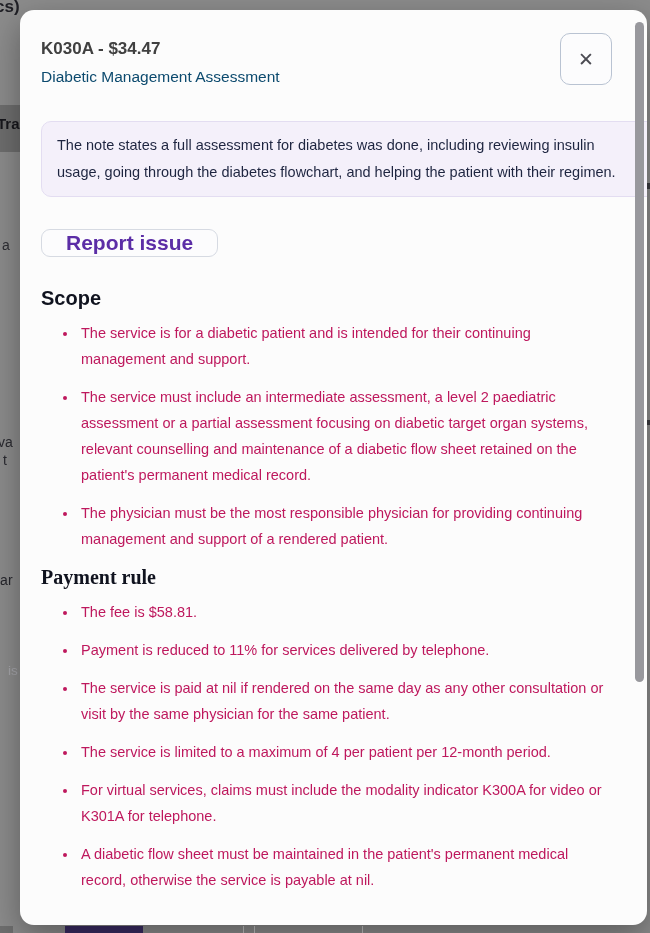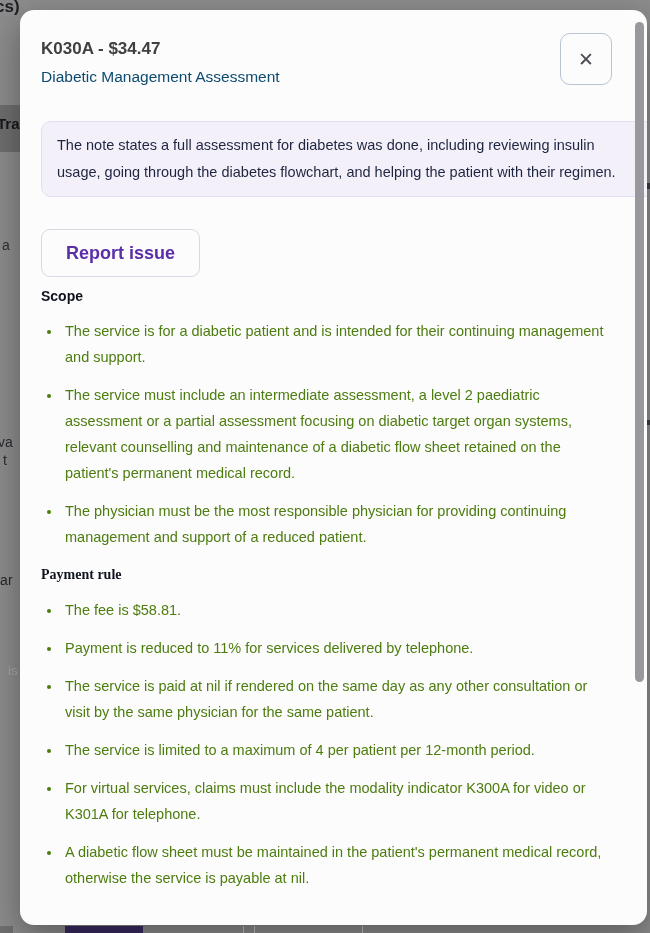--- a/index.html
+++ b/index.html
@@ -66,42 +66,43 @@
     width: 616px;
     background: #f4f0fa;
     border: 1px solid #e3ddf1;
     border-radius: 10px;
     padding: 10px 15px;
     font-size: 14.5px; line-height: 27px; color: #1e2540;
   }
 
   .report-btn {
     margin-top: 32px;
-    height: 48px;
+    height: 28px;
     padding: 8px 24px;
     background: #fcfcfd;
     border: 1px solid #d6dae2;
     border-radius: 9px;
     font-family: "Liberation Sans", sans-serif;
-    font-size: 18px; font-weight: 600;
+    font-size: 21px; font-weight: 600;
     color: #5b2da6;
     display: inline-flex; align-items: center;
     cursor: pointer;
   }
 
   .section-heading {
-    font-size: 14px; font-weight: 700; color: #10131f;
-    margin: 8px 0 11px 0; line-height: 22px;
+    font-size: 20px; font-weight: 700; color: #10131f;
+    margin: 30px 0 11px 0; line-height: 22px;
   }
   .section-heading.second { margin-top: 14px; font-family: Liberation Serif, serif; }
   .bullet-list { list-style: disc; padding-left: 21px; margin: 0; }
   .bullet-list li {
-    font-size: 14.5px; line-height: 26px; color: #4d7c0f;
+    font-size: 14.5px; line-height: 26px; color: #be185d;
     margin-bottom: 12px;
     padding-left: 3px;
+    margin-left: 16px;
   }
 </style>
 </head>
 <body>
 
 <div>
   <span class="bg-frag frag-top-left">cs)</span>
   <div class="bg-band"></div>
   <span class="bg-frag frag-band-text">Tra</span>
   <span class="bg-frag frag-a">a</span>
@@ -132,21 +133,21 @@
     <div class="modal-subtitle">Diabetic Management Assessment</div>
 
     <div class="note-box" style="background: rgb(244, 240, 250); border-color: rgb(227, 221, 241);">The note states a full assessment for diabetes was done, including reviewing insulin usage, going through the diabetes flowchart, and helping the patient with their regimen.</div>
 
     <button class="report-btn" style="color: rgb(91, 45, 166);">Report issue</button>
 
     <div class="section-heading">Scope</div>
     <ul class="bullet-list">
       <li>The service is for a diabetic patient and is intended for their continuing management and support.</li>
       <li>The service must include an intermediate assessment, a level 2 paediatric assessment or a partial assessment focusing on diabetic target organ systems, relevant counselling and maintenance of a diabetic flow sheet retained on the patient's permanent medical record.</li>
-      <li>The physician must be the most responsible physician for providing continuing management and support of a reduced patient.</li>
+      <li>The physician must be the most responsible physician for providing continuing management and support of a rendered patient.</li>
     </ul>
 
     <div class="section-heading second">Payment rule</div>
     <ul class="bullet-list">
       <li>The fee is $58.81.</li>
       <li>Payment is reduced to 11% for services delivered by telephone.</li>
       <li>The service is paid at nil if rendered on the same day as any other consultation or visit by the same physician for the same patient.</li>
       <li>The service is limited to a maximum of 4 per patient per 12-month period.</li>
       <li>For virtual services, claims must include the modality indicator K300A for video or K301A for telephone.</li>
       <li>A diabetic flow sheet must be maintained in the patient's permanent medical record, otherwise the service is payable at nil.</li>

